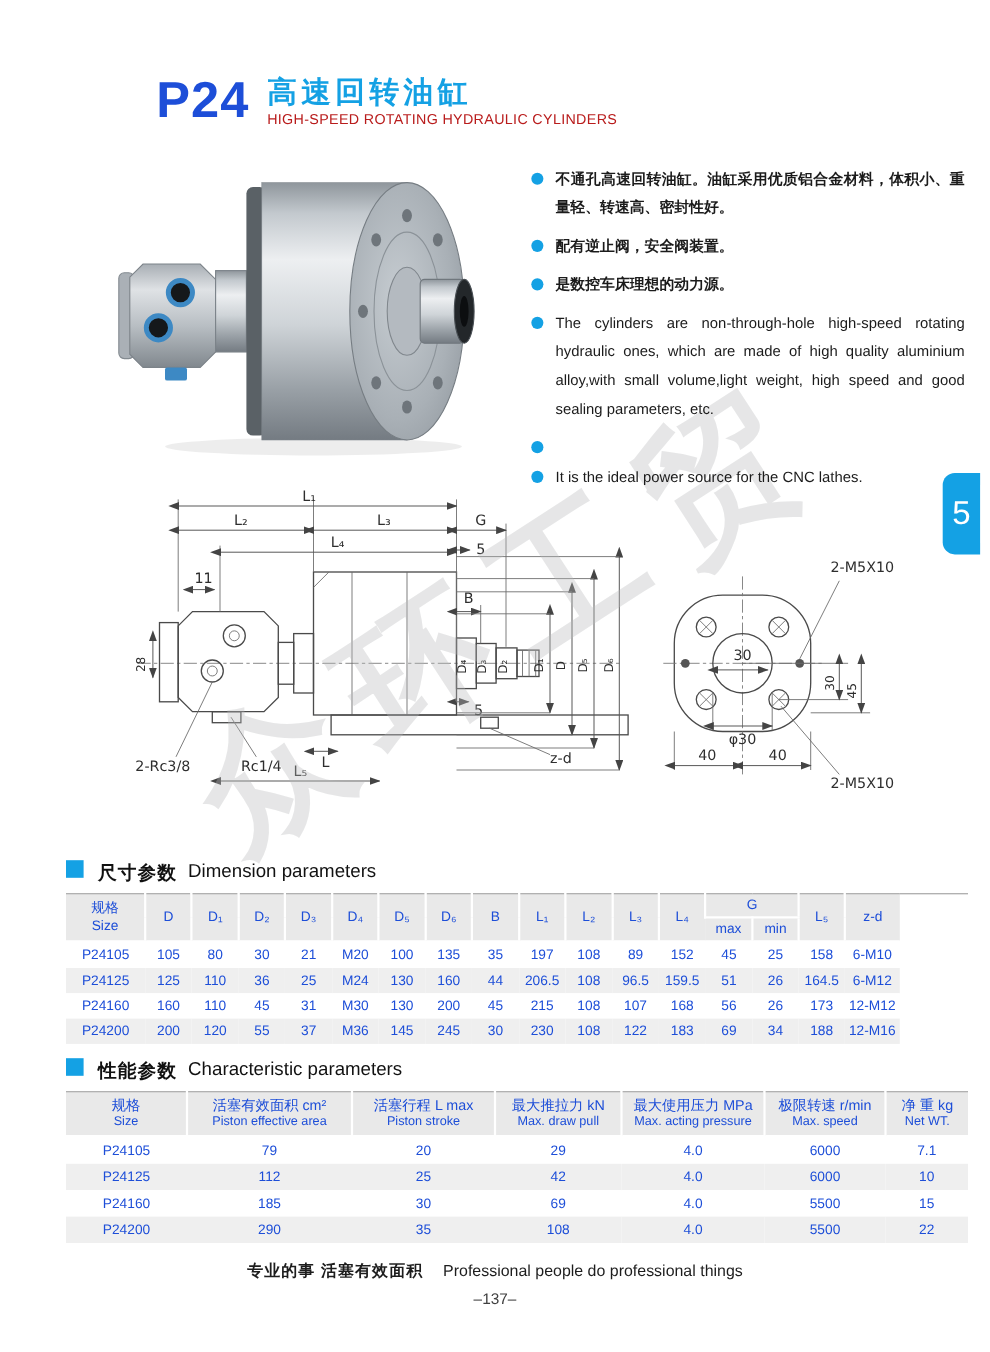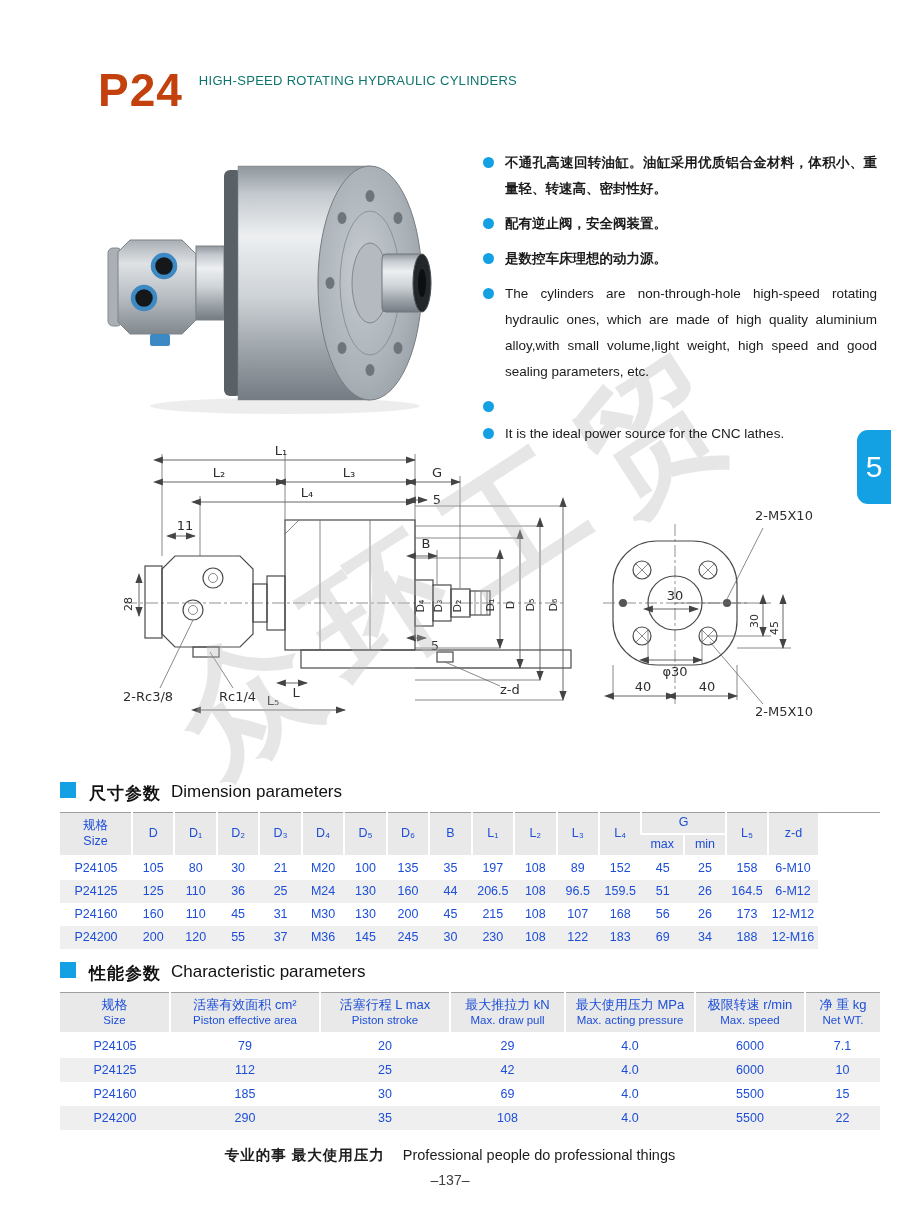--- a/index.html
+++ b/index.html
@@ -1,24 +1,24 @@
 <!DOCTYPE html>
 <html><head>
 <meta charset="utf-8">
 <style>
   html,body{margin:0;padding:0;background:#ffffff;}
   .page{position:relative;width:900px;height:1229px;background:#fff;overflow:hidden;
         font-family:"Liberation Sans","DejaVu Sans",sans-serif;color:#222;}
 
   
   .hdr{position:absolute;left:98px;top:70px;display:flex;align-items:flex-start;z-index:4;}
-  .code{font-size:46px;font-weight:bold;color:#c2410c;line-height:0.9;letter-spacing:1px;}
+  .code{font-size:46px;font-weight:bold;color:#1d4ed8;line-height:0.9;letter-spacing:1px;margin-left:44px;}
   .titles{margin-left:16px;}
   .t-cn{font-size:27px;font-weight:bold;color:#14A1E4;letter-spacing:4px;line-height:1.05;}
-  .t-en{font-size:13px;color:#0f766e;margin-top:3px;letter-spacing:0.3px;text-align:center;}
+  .t-en{font-size:13px;color:#b91c1c;margin-top:3px;letter-spacing:0.3px;text-align:center;}
 
   
   .photo{position:absolute;left:100px;top:148px;width:360px;height:270px;z-index:1;}
 
   
   .feat{position:absolute;left:483px;top:150px;width:394px;z-index:4;}
   .fi{display:flex;margin-bottom:9px;}
   .dot{width:11px;height:11px;border-radius:50%;background:#14A1E4;flex:none;margin:7px 11px 0 0;}
   .ftext{font-size:13.5px;line-height:26px;color:#1b1b1b;text-align:justify;}
   .fi.cn .ftext{font-weight:bold;}
@@ -68,20 +68,21 @@
   .pg{position:absolute;left:0;right:0;top:1172px;text-align:center;font-size:14px;color:#404040;z-index:4;}
 </style>
 </head>
 <body>
 
 <div class="page">
 
   <div class="hdr">
     <div class="code">P24</div>
     <div class="titles">
+      <div class="t-cn">高速回转油缸</div>
       <div class="t-en">HIGH-SPEED ROTATING HYDRAULIC CYLINDERS</div>
     </div>
   </div>
 
   <svg class="photo" viewBox="0 0 360 270">
     <defs>
       <linearGradient id="mv" x1="0" y1="0" x2="0" y2="1">
         <stop offset="0" stop-color="#8f969c"></stop>
           <stop offset="0.12" stop-color="#c3c9ce"></stop>
         <stop offset="0.3" stop-color="#edeff1"></stop>
@@ -514,18 +515,18 @@
           <td>35</td>
           <td>108</td>
           <td>4.0</td>
           <td>5500</td>
           <td>22</td>
       </tr>
     </tbody>
   </table>
 
   <div class="foot">
-    <span class="cnb">专业的事  最大使用压力</span>
+    <span class="cnb">专业的事  活塞有效面积</span>
     <span>Professional people do professional things</span>
   </div>
   <div class="pg">–137–</div>
 
 </div>
 
 </body></html>

